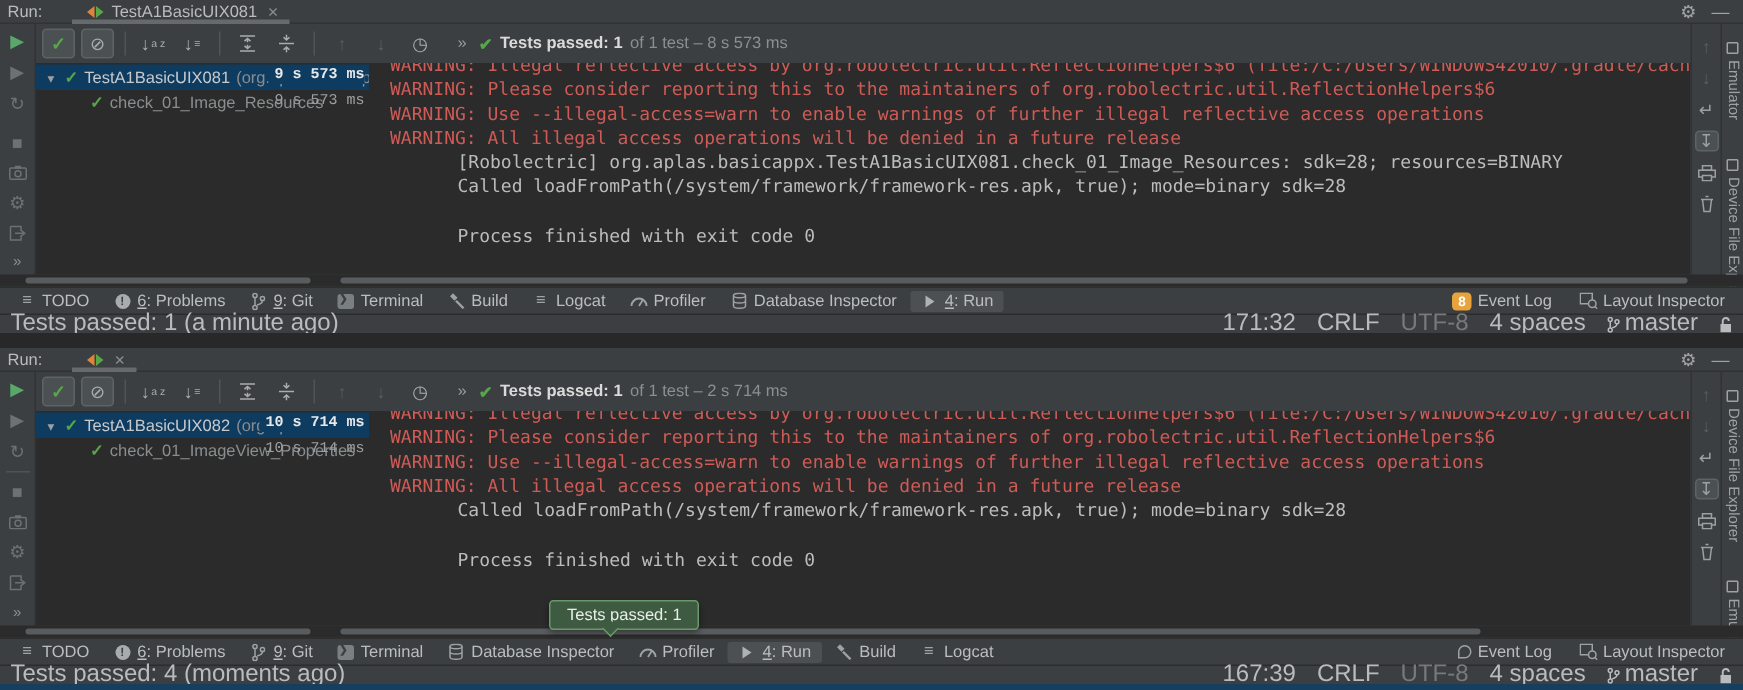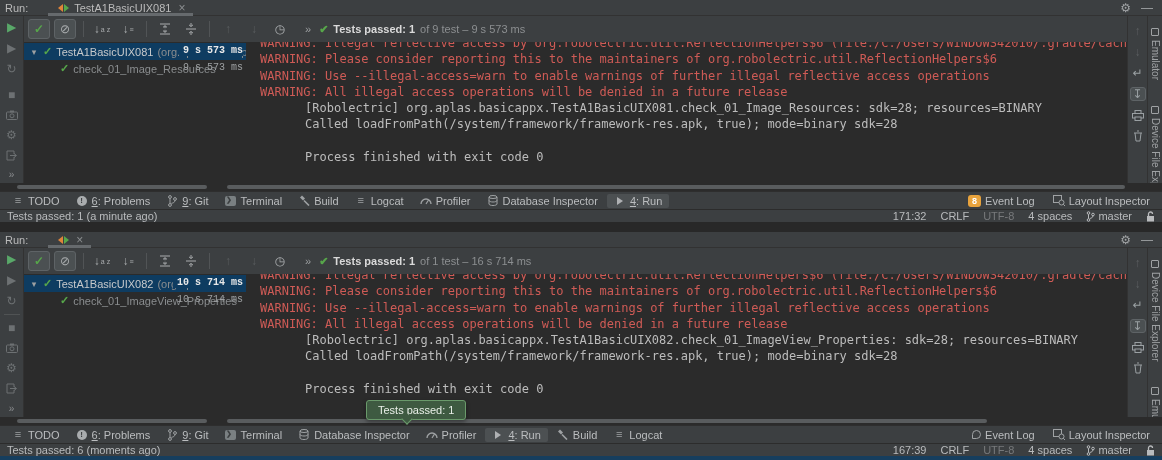--- a/index.html
+++ b/index.html
@@ -106,21 +106,21 @@
     font-size:9px; font-weight:bold; display:inline-flex; align-items:center; justify-content:center; padding:0 2px; }
   .circle-i { width:10px; height:10px; border-radius:50%; background:#a9acae; color:#3c3f41;
     font-size:8px; font-weight:bold; display:inline-flex; align-items:center; justify-content:center; }
   .term-box { width:11px; height:10px; background:#7a8082; border-radius:2px; color:#3c3f41;
     font-size:7px; font-weight:bold; display:inline-flex; align-items:flex-start; justify-content:flex-start; padding-left:1px; }
   .bubble { width:9px; height:9px; border:1.5px solid #9fa2a4; border-radius:50% 50% 50% 0; }
   .run-tri { width:0; height:0; border-top:4px solid transparent; border-bottom:4px solid transparent; border-left:6px solid #afb1b3; }
 
   
   .status-bar { height:13px; flex:0 0 13px; background:#3c3f41; border-top:1px solid #2c2c2c;
-    display:flex; align-items:center; font-size:11px; color:#b9bbbd; padding:0 7px; }
+    display:flex; align-items:center; font-size:16px; color:#b9bbbd; padding:0 7px; }
   .sb-right { margin-left:auto; display:flex; align-items:center; gap:14px; }
   .sb-dim { color:#77797b; }
   .sb-branch { display:flex; align-items:center; gap:3px; }
 
   
   .tooltip { position:absolute; left:366px; top:400px; height:20px; padding:2px 11px;
     background:#3e5a41; border:1px solid #6a9a6b; border-radius:3px; color:#e9efe8;
     font-size:11px; display:flex; align-items:center; z-index:10; box-shadow:0 2px 4px rgba(0,0,0,.4); }
   .tooltip::after { content:""; position:absolute; left:36px; bottom:-4px; width:7px; height:7px;
     background:#3e5a41; border-right:1px solid #6a9a6b; border-bottom:1px solid #6a9a6b; transform:rotate(45deg); }
@@ -195,21 +195,21 @@
               </svg>
           </span>
           <span class="tb-sep"></span>
           <span class="tbtn disabled">↑</span>
           <span class="tbtn disabled">↓</span>
           <span class="tbtn">◷</span>
           <span class="more-chevrons">»</span>
           <span class="summary">
             <span class="check-green">✔</span>
             <span class="summary-bold">Tests passed: 1</span>
-            <span class="summary-dim"> of 9 test – 9 s 573 ms</span>
+            <span class="summary-dim"> of 1 test – 8 s 573 ms</span>
           </span>
         </div>
 
         <div class="content">
           <div class="tree">
             <div class="tree-row selected">
               <span class="tree-chevron">▾</span>
               <span class="tree-check">✓</span>
               <span class="tree-name">TestA1BasicUIX081</span>
               <span class="tree-pkg">(org.aplas.basicap</span>
@@ -445,21 +445,21 @@
               </svg>
           </span>
           <span class="tb-sep"></span>
           <span class="tbtn disabled">↑</span>
           <span class="tbtn disabled">↓</span>
           <span class="tbtn">◷</span>
           <span class="more-chevrons">»</span>
           <span class="summary">
             <span class="check-green">✔</span>
             <span class="summary-bold">Tests passed: 1</span>
-            <span class="summary-dim"> of 1 test – 16 s 714 ms</span>
+            <span class="summary-dim"> of 1 test – 2 s 714 ms</span>
           </span>
         </div>
 
         <div class="content">
           <div class="tree">
             <div class="tree-row selected">
               <span class="tree-chevron">▾</span>
               <span class="tree-check">✓</span>
               <span class="tree-name">TestA1BasicUIX082</span>
               <span class="tree-pkg">(org.aplas.basica</span>
@@ -470,21 +470,20 @@
               <span class="tree-pkg">check_01_ImageView_Properties</span>
               <span class="tree-duration">10 s 714 ms</span>
             </div>
           </div>
           <div class="console">
             <div class="console-inner">
               <div class="cline red">WARNING: Illegal reflective access by org.robolectric.util.ReflectionHelpers$6 (file:/C:/Users/WINDOWS42010/.gradle/caches/modules-2/files-2.</div>
               <div class="cline red">WARNING: Please consider reporting this to the maintainers of org.robolectric.util.ReflectionHelpers$6</div>
               <div class="cline red">WARNING: Use --illegal-access=warn to enable warnings of further illegal reflective access operations</div>
               <div class="cline red">WARNING: All illegal access operations will be denied in a future release</div>
-              <div class="cline gray">[Robolectric] org.aplas.basicappx.TestA1BasicUIX082.check_01_ImageView_Properties: sdk=28; resources=BINARY</div>
               <div class="cline gray">Called loadFromPath(/system/framework/framework-res.apk, true); mode=binary sdk=28</div>
               <div class="cline gray"></div>
               <div class="cline gray">Process finished with exit code 0</div>
             </div>
           </div>
         </div>
       </div>
 
       <div class="console-icons">
         <span class="ci disabled">↑</span>
@@ -599,21 +598,21 @@
                 <circle cx="8.5" cy="7.5" r="2.5" fill="#3c3f41" stroke="#9fa2a4"></circle>
                 <path d="M10.2 9.2L12 11" stroke="#9fa2a4"></path>
               </svg>
             </span>
             <span>Layout Inspector</span>
           </span>
       </span>
     </div>
 
     <div class="status-bar">
-      <span>Tests passed: 6 (moments ago)</span>
+      <span>Tests passed: 4 (moments ago)</span>
       <span class="sb-right">
         <span>167:39</span>
         <span>CRLF</span>
         <span class="sb-dim">UTF-8</span>
         <span>4 spaces</span>
         <span class="sb-branch">
             <svg class="icon" width="9" height="11" viewBox="0 0 9 11">
               <circle cx="2.5" cy="2" r="1.3" fill="none" stroke="#b9bbbd"></circle>
               <circle cx="2.5" cy="9" r="1.3" fill="none" stroke="#b9bbbd"></circle>
               <circle cx="7" cy="3.5" r="1.3" fill="none" stroke="#b9bbbd"></circle>

